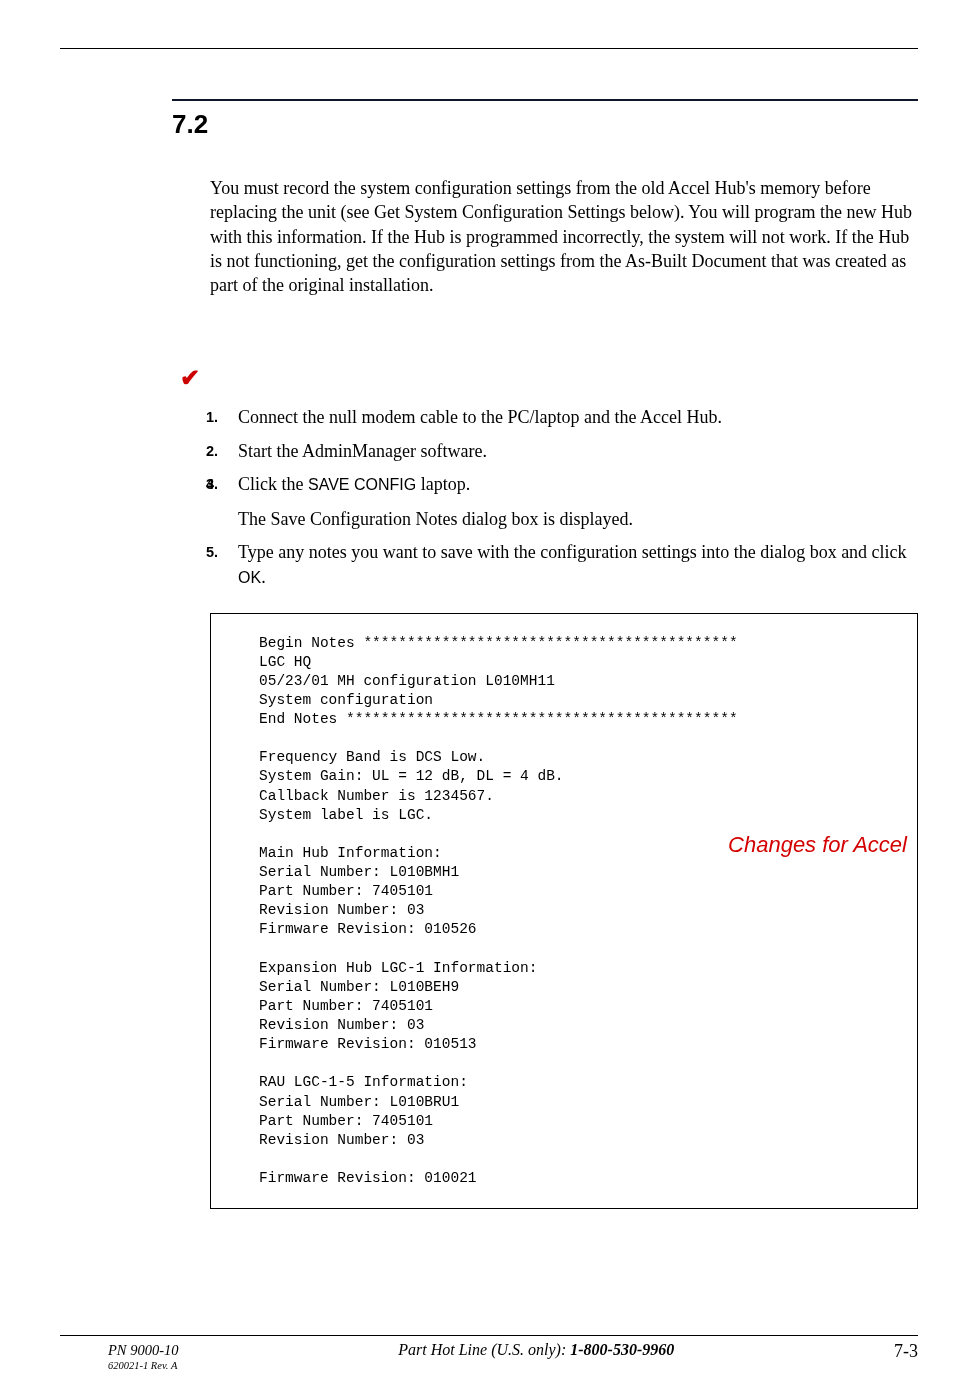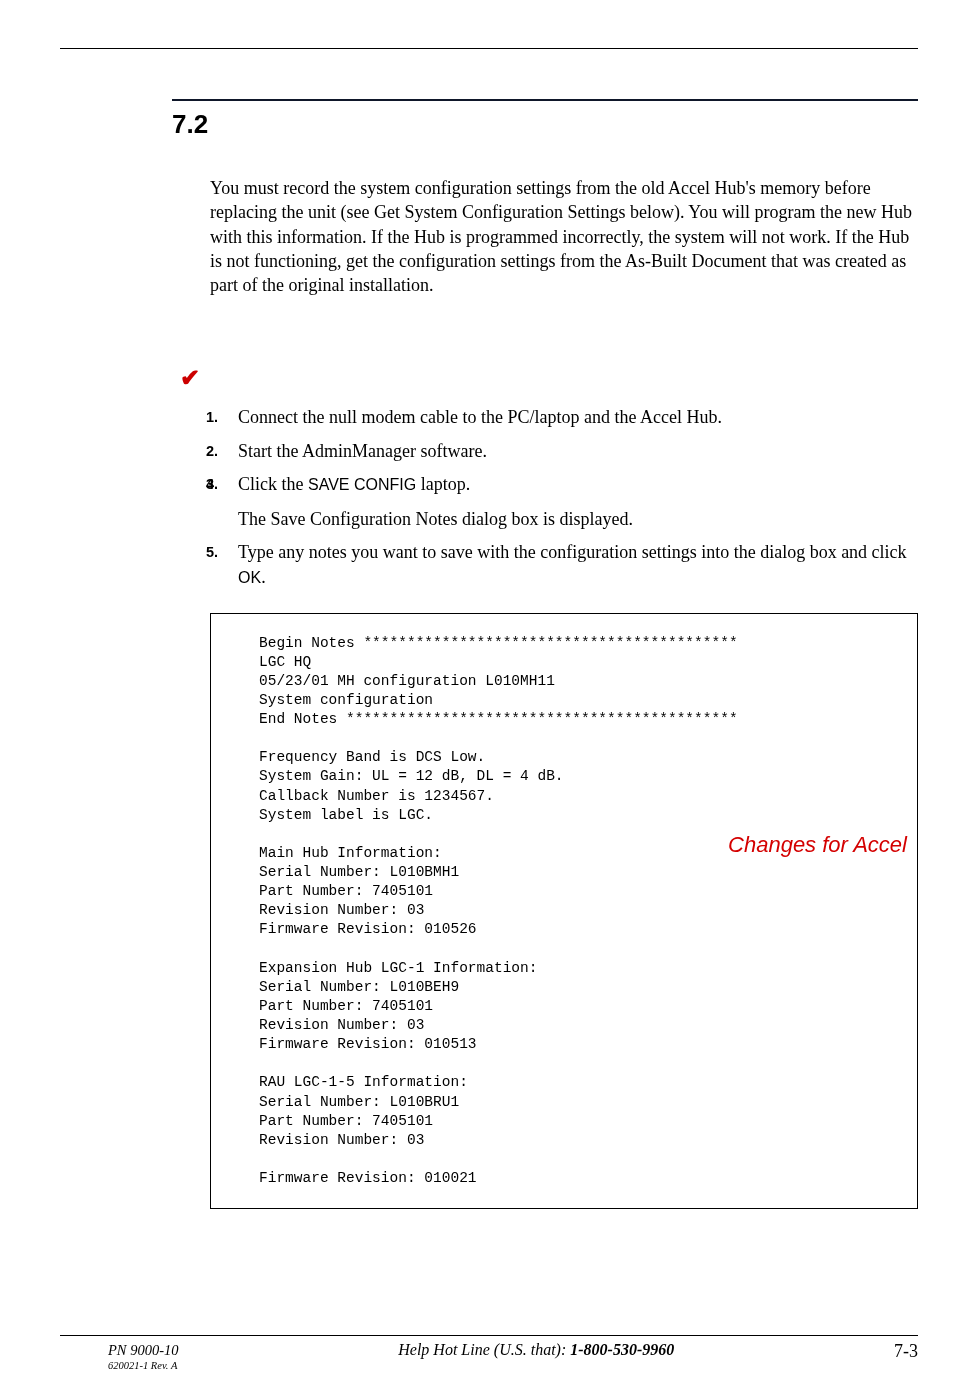--- a/index.html
+++ b/index.html
@@ -227,16 +227,16 @@
 </div>
 
 <div class="bottom-rule"></div>
 
 <div class="footer">
   <div class="footer-left">
     <span class="footer-left-top">PN 9000-10</span>
     <span class="footer-left-sub">620021-1 Rev. A</span>
   </div>
   <div class="footer-center">
-    <span>Help Hot Line (U.S. that): </span><span class="bold">1-800-530-9960</span>
+    <span>Part Hot Line (U.S. only): </span><span class="bold">1-800-530-9960</span>
   </div>
   <div class="footer-right">7-3</div>
 </div>
 
 </body></html>

